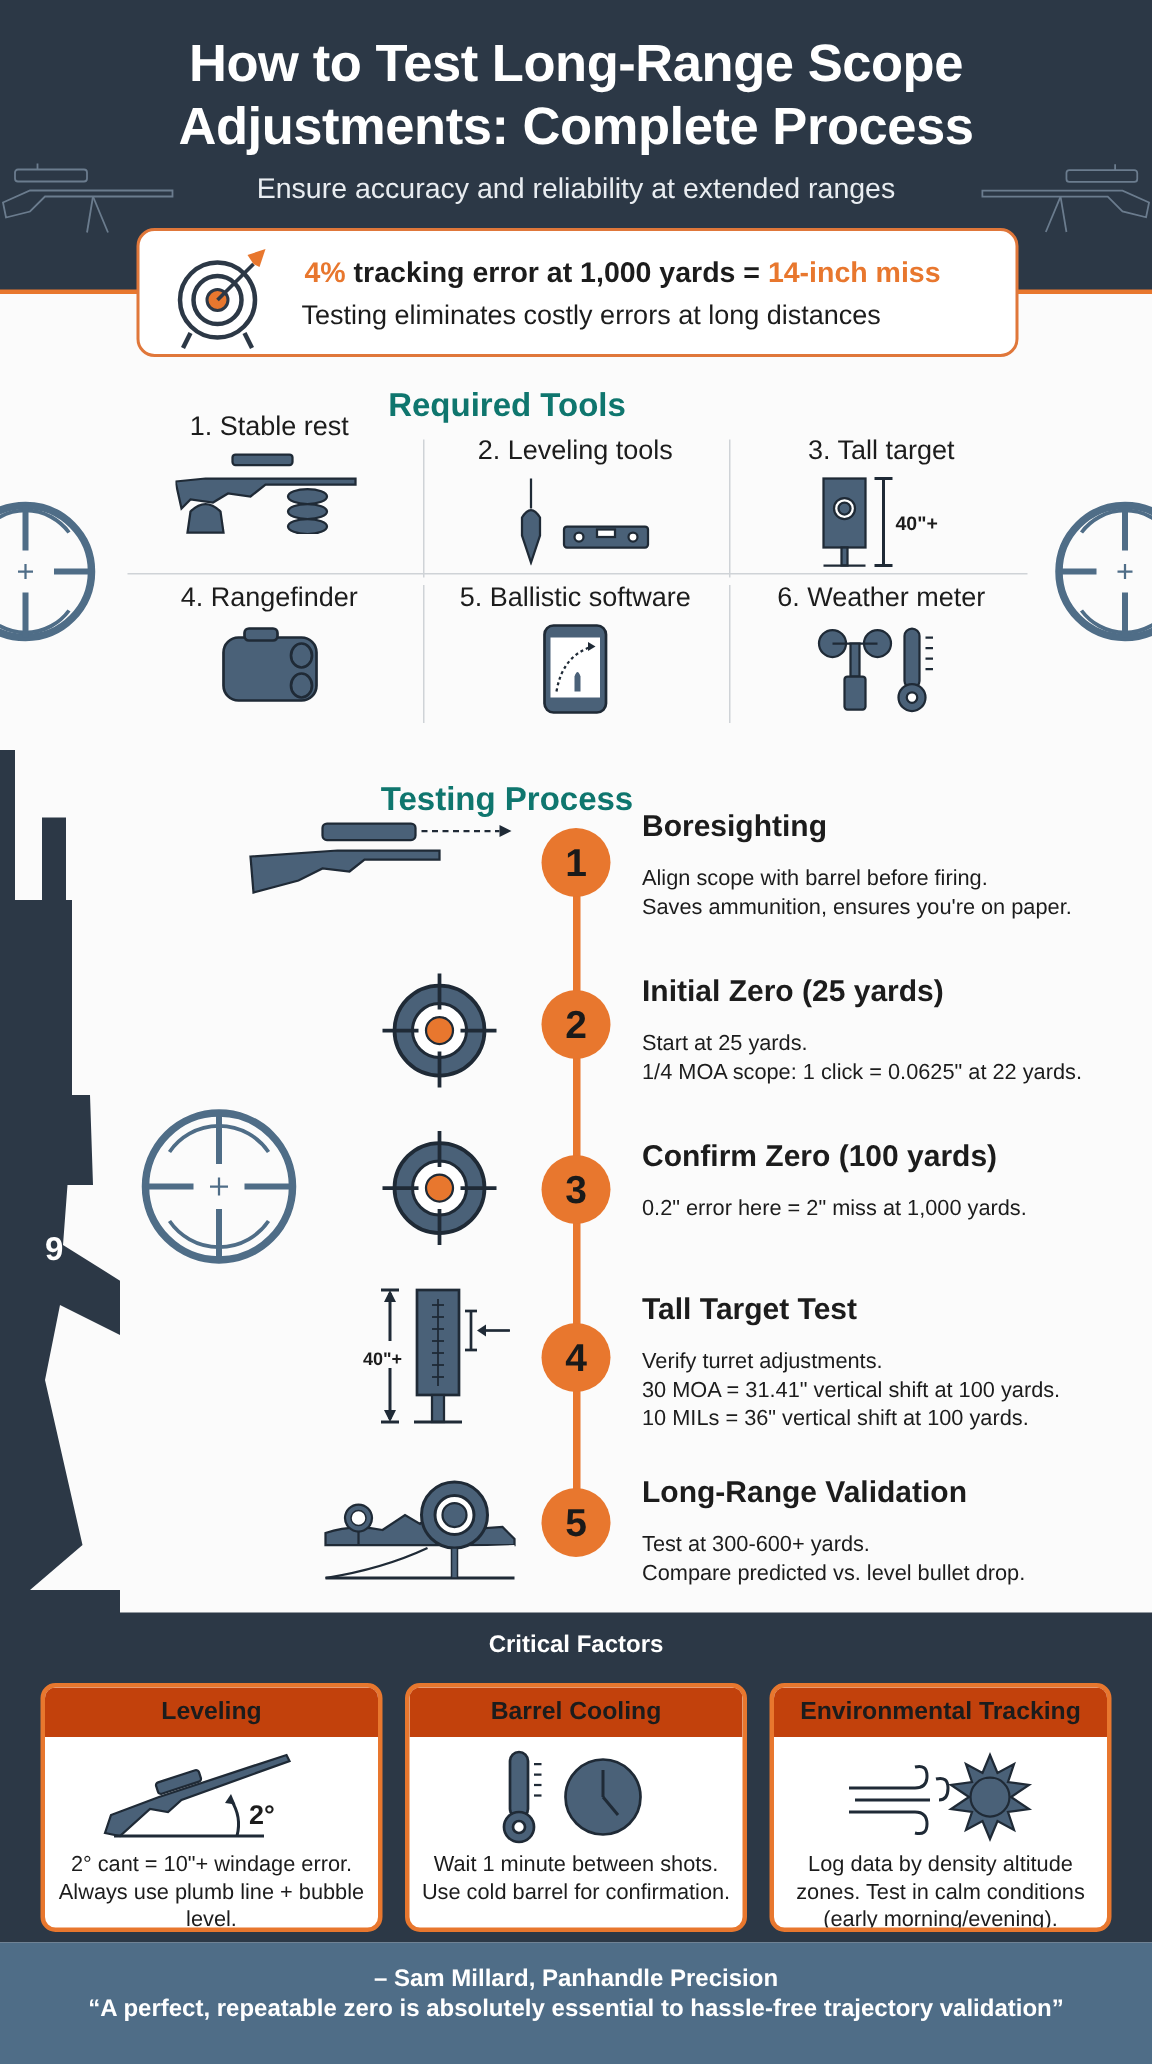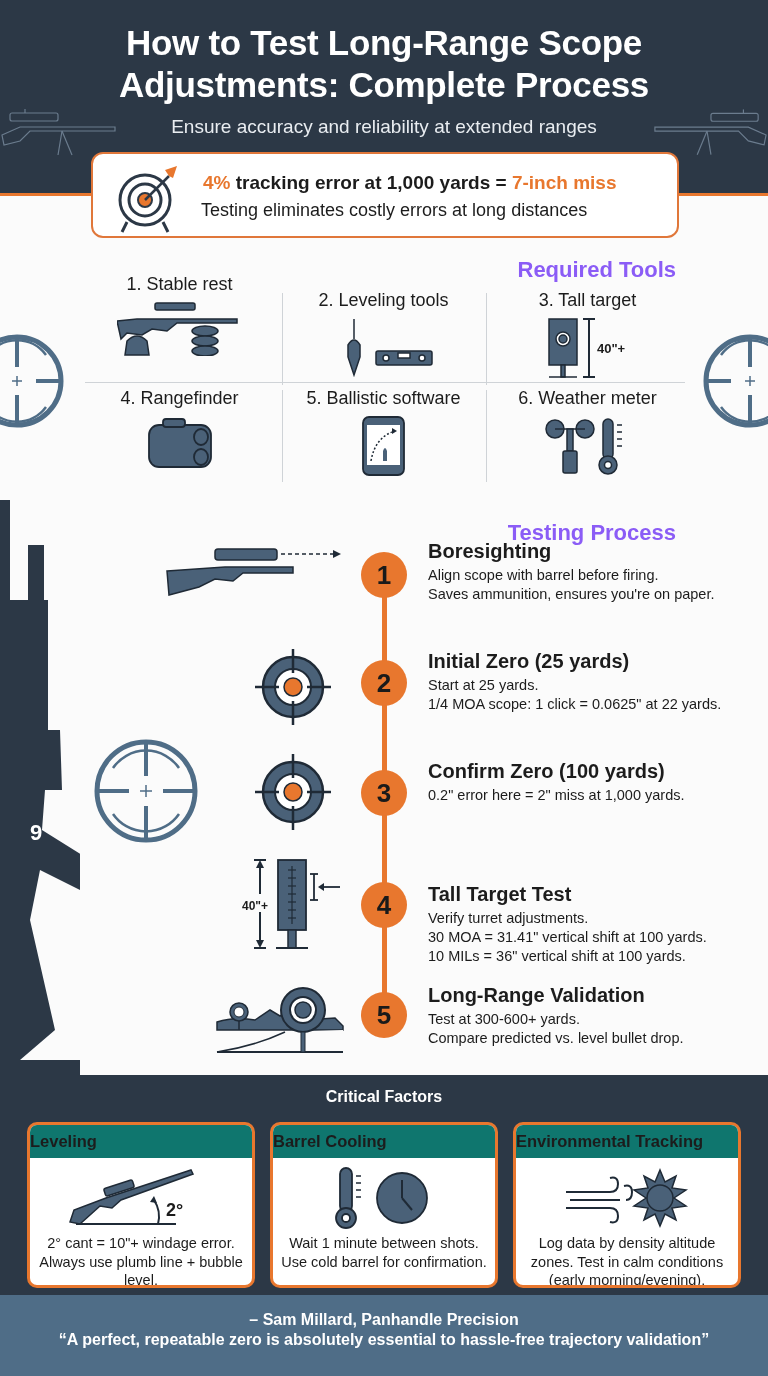--- a/index.html
+++ b/index.html
@@ -10,37 +10,37 @@
   .header{left:0;top:0;width:768px;height:195px;background:#2c3846}
   .header-stripe{left:0;top:193px;width:768px;height:3px;background:#e8772e}
   .title{left:0;top:22px;width:768px;text-align:center;color:#fff;font-weight:bold;font-size:35px;line-height:42px;letter-spacing:-0.3px}
   .subtitle{left:0;top:116px;width:768px;text-align:center;color:#e9edf1;font-size:19px}
   .callout{left:91px;top:152px;width:588px;height:86px;background:#fff;border:2.5px solid #e0773a;border-radius:12px}
   .callout-line1{left:110px;top:18px;font-size:19px;font-weight:bold;color:#1c1c1c}
   .callout-line1 .hl{color:#e8772e}
   .callout-line2{left:108px;top:46px;font-size:18px;color:#1c1c1c}
   .callout-icon{left:22px;top:8px;width:70px;height:72px}
   
-  .section-title{left:0;width:676px;text-align:right;font-weight:bold;font-size:22px;color:#8b5cf6}
+  .section-title{left:0;width:676px;text-align:center;font-weight:bold;font-size:22px;color:#0f766e}
   
   .tool{width:203px;text-align:center}
   .tool-label{font-size:18px;color:#1c1c1c;display:block}
   .tool-icon{display:block;margin:6px auto 0}
   .vline{width:1px;background:#cfd3d7}
   .hline{height:1px;background:#cfd3d7}
   
   .timeline{left:382px;top:575px;width:5px;height:440px;background:#e8772e}
   .step-num{width:46px;height:46px;border-radius:50%;background:#e8772e;color:#1a1a1a;font-weight:bold;font-size:26px;text-align:center;line-height:46px}
   .step-title{font-weight:bold;font-size:20px;color:#1c1c1c}
-  .step-desc{font-size:14.5px;line-height:19px;color:#1c1c1c;margin-top:3px}
+  .step-desc{font-size:14.5px;line-height:19px;color:#1c1c1c;margin-top:14px}
   
   .crit-bg{left:0;top:1075px;width:768px;height:220px;background:#2c3846}
   .crit-title{left:0;top:1088px;width:768px;text-align:center;color:#fff;font-weight:bold;font-size:16px}
   .card{top:1122px;width:228px;height:166px;background:#fff;border:3px solid #e8772e;border-radius:10px;overflow:hidden}
-  .card-head{height:33px;background:#0f766e;text-align:left;font-weight:bold;font-size:16.5px;line-height:33px;color:#1c1c1c}
+  .card-head{height:33px;background:#c2410c;text-align:center;font-weight:bold;font-size:16.5px;line-height:33px;color:#1c1c1c}
   .card-icon{display:block;margin:8px auto 0}
   .card-text{text-align:center;font-size:14.5px;line-height:18.5px;color:#1c1c1c;padding:0 6px;margin-top:4px}
   .quote-bar{left:0;top:1295px;width:768px;height:81px;background:#4f6d87}
   .quote{left:0;top:1310px;width:768px;text-align:center;color:#fff;font-weight:bold;font-size:16px;line-height:20px}
 </style>
 </head>
 <body>
 
 <div class="abs header"></div>
 
@@ -73,21 +73,21 @@
 <div class="abs callout">
   <svg class="abs callout-icon" viewBox="0 0 70 72">
     <circle cx="30" cy="38" r="25" fill="#fff" stroke="#2c3846" stroke-width="3"></circle>
     <circle cx="30" cy="38" r="16" fill="#fff" stroke="#2c3846" stroke-width="3"></circle>
     <circle cx="30" cy="38" r="7" fill="#e8772e" stroke="#2c3846" stroke-width="2"></circle>
     <line x1="12" y1="60" x2="7" y2="70" stroke="#2c3846" stroke-width="3"></line>
     <line x1="48" y1="60" x2="53" y2="70" stroke="#2c3846" stroke-width="3"></line>
     <line x1="30" y1="38" x2="54" y2="14" stroke="#2c3846" stroke-width="2.5"></line>
     <path d="M50 8 L62 4 L58 16 L54 14 Z" fill="#e8772e"></path>
   </svg>
-  <div class="abs callout-line1"><span class="hl">4%</span><span> tracking error at 1,000 yards = </span><span class="hl">7-inch miss</span></div>
+  <div class="abs callout-line1"><span class="hl">4%</span><span> tracking error at 1,000 yards = </span><span class="hl">14-inch miss</span></div>
   <div class="abs callout-line2">Testing eliminates costly errors at long distances</div>
 </div>
 
 <svg class="abs" style="left:-30px;top:325px" width="95" height="112" viewBox="0 0 95 112">
   <g fill="none" stroke="#4f6d87" stroke-width="5">
       <circle cx="47" cy="56" r="44"></circle>
     </g>
   <g fill="none" stroke="#4f6d87" stroke-width="2.5">
       <path d="M18 30 A36 36 0 0 1 76 30"></path>
       <path d="M18 82 A36 36 0 0 0 76 82"></path>
@@ -327,21 +327,21 @@
     </g>
   <g stroke="#1f2a36" stroke-width="1.8">
       <line x1="74" y1="16" x2="74" y2="42"></line>
       <line x1="70" y1="16" x2="78" y2="16"></line>
       <line x1="70" y1="42" x2="78" y2="42"></line>
       <line x1="84" y1="29" x2="100" y2="29"></line>
     </g>
   <path d="M84 25 L78 29 L84 33 Z" fill="#1f2a36"></path>
 </svg>
 <div class="abs step-num" style="left:361px;top:882px">4</div>
-<div class="abs" style="left:428px;top:883px;width:340px">
+<div class="abs" style="left:428px;top:862px;width:340px">
   <div class="step-title">Tall Target Test</div>
   <div class="step-desc">
     <div>Verify turret adjustments.</div>
     <div>30 MOA = 31.41" vertical shift at 100 yards.</div>
     <div>10 MILs = 36" vertical shift at 100 yards.</div>
   </div>
 </div>
 
 <svg class="abs" style="left:215px;top:980px" width="130" height="75" viewBox="0 0 130 75">
   <path d="M2 50 L2 42 Q20 36 40 40 L55 30 L65 36 L75 28 L90 40 L120 38 L128 46 L128 50 Z" fill="#4a6178" stroke="#1f2a36" stroke-width="1.5"></path>

